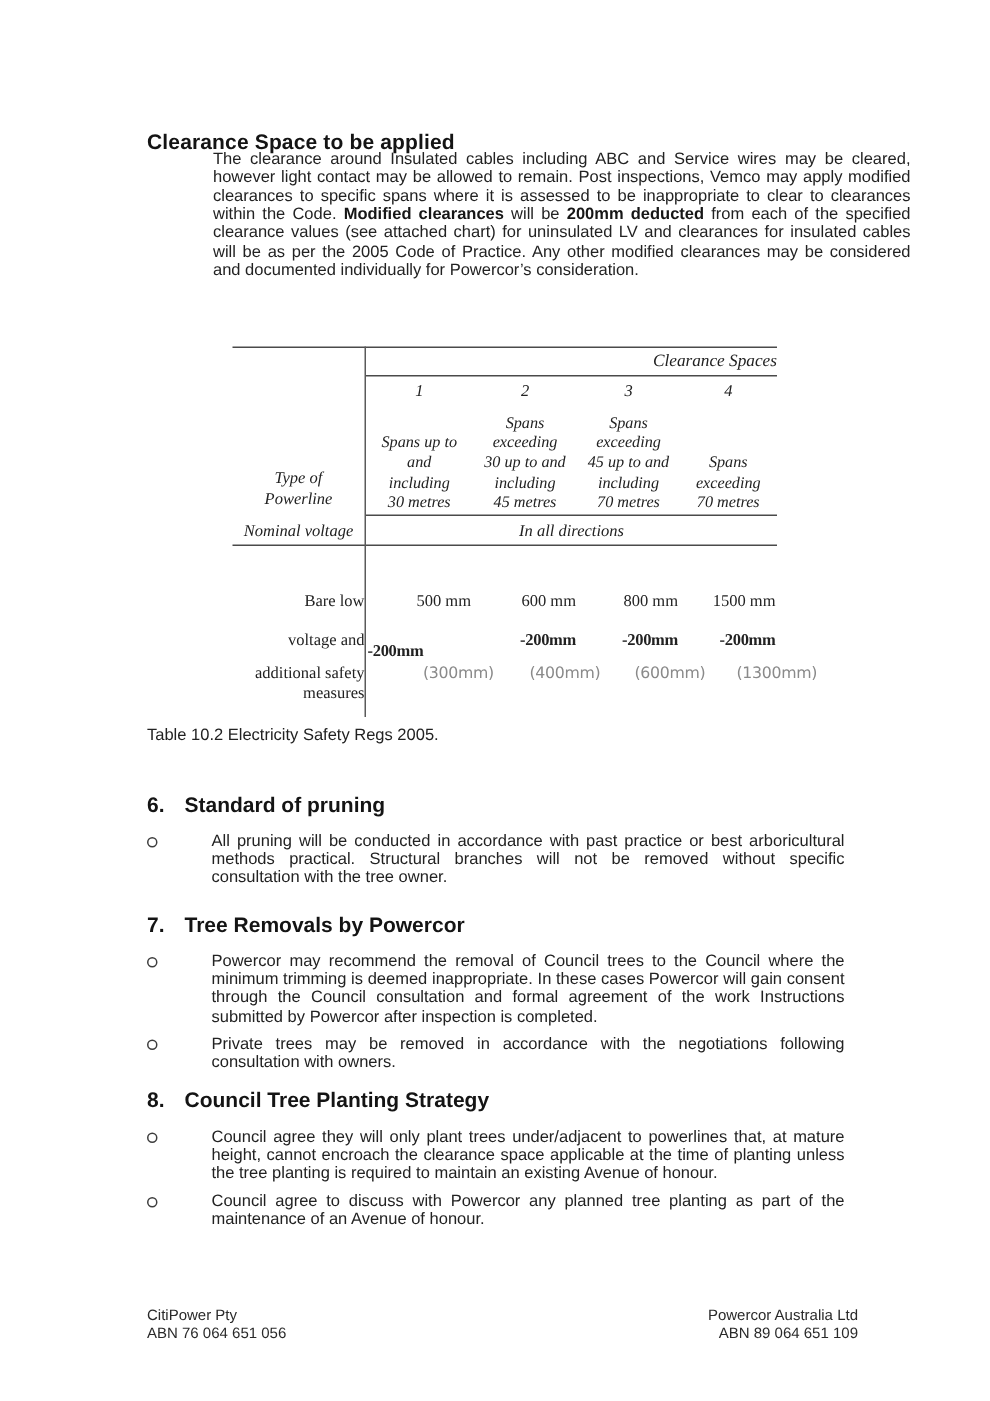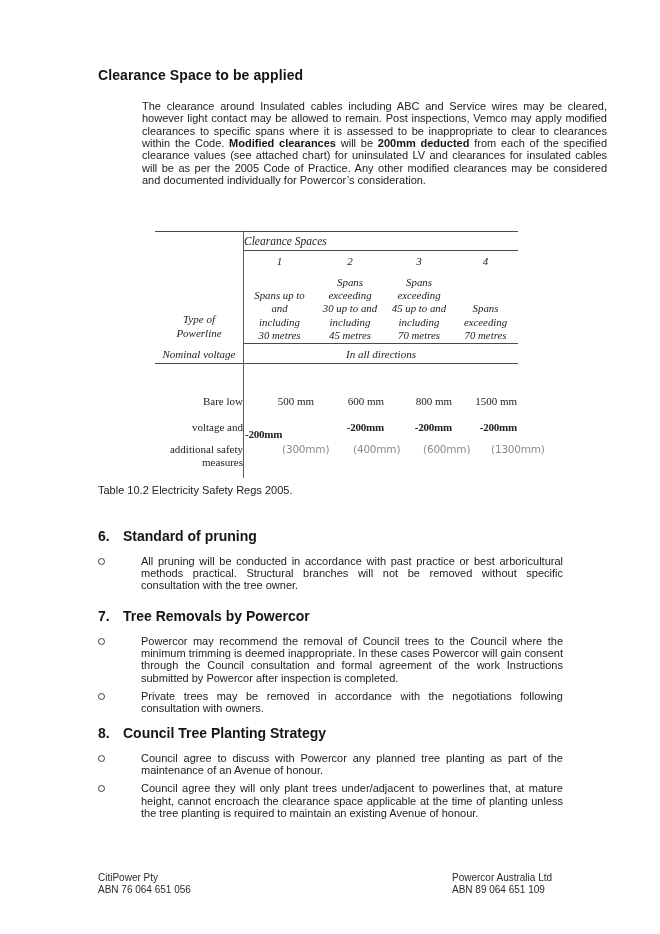--- a/index.html
+++ b/index.html
@@ -8,21 +8,21 @@
     width:660px;height:934px;
     background:#ffffff;
     font-family:"Liberation Sans", sans-serif;
     color:#1f1f1f;
     overflow:hidden;
   }
   .abs{position:absolute;}
 
   
   .doc-title{
-    left:98px;top:67px;width:465px;
+    left:98px;top:86px;width:465px;
     font-size:14px;font-weight:bold;letter-spacing:0.1px;color:#141414;
   }
   .intro{
     left:98px;top:100px;width:465px;
     font-size:11px;line-height:12.35px;text-align:justify;color:#222;margin-left:44px;
   }
   .intro b{color:#161616;}
 
   
   .ctable{
@@ -30,21 +30,21 @@
     font-family:"Liberation Serif", serif;font-size:11px;color:#222;
   }
   .ctable .hline{position:absolute;height:1px;background:#4a4a4a;}
   .ctable .vline{position:absolute;width:1px;background:#5a5a5a;}
   .line-top{top:0;left:0;width:363px;}
   .line-sub{top:19px;left:89px;width:274px;}
   .line-mid{top:112px;left:89px;width:274px;}
   .line-full{top:132px;left:0;width:363px;}
   .vline-main{left:88px;top:0;height:247px;}
 
-  .group-header{left:89px;top:4px;width:274px;text-align:left;font-style:italic;font-size:11.5px;}
+  .group-header{left:89px;top:4px;width:274px;text-align:right;font-style:italic;font-size:11.5px;}
   .grid4{display:grid;grid-template-columns:71px 70px 68px 65px;}
   .col-numbers{left:89px;top:24px;width:274px;font-style:italic;font-size:11px;}
   .col-numbers div{text-align:center;}
   .col-descs{left:89px;top:38px;width:274px;height:73px;font-style:italic;line-height:13.2px;font-size:10.8px;}
   .col-descs div{text-align:center;white-space:pre-line;align-self:end;}
   .type-label{left:0;top:81px;width:88px;text-align:center;font-style:italic;white-space:pre-line;line-height:14px;font-size:11px;}
   .nominal-label{left:0;top:117px;width:88px;text-align:center;font-style:italic;font-size:11px;}
   .directions-note{left:89px;top:117px;width:274px;text-align:center;font-style:italic;font-size:11px;}
 
   .brow{left:0;width:363px;display:grid;grid-template-columns:88px 71px 70px 68px 65px;}
@@ -64,21 +64,21 @@
   .sec-heading{display:flex;font-weight:bold;font-size:14px;line-height:16px;color:#141414;}
   .sec-num{width:25px;flex:0 0 25px;}
   .bullets{margin-top:11px;}
   .bullet-row{display:flex;margin-bottom:6px;justify-content:space-between;}
   .bullet-spacer{flex:0 0 43px;display:flex;justify-content:flex-start;}
   .bullet{width:5px;height:5px;border:1px solid #3d3d3d;border-radius:50%;margin-top:3px;display:inline-block;}
   .bullet-text{flex:1;font-size:11px;line-height:12.2px;text-align:justify;color:#222;}
 
   
   .footer-left{left:98px;top:872px;font-size:10px;line-height:11.5px;color:#2a2a2a;}
-  .footer-right{left:452px;top:872px;width:120px;text-align:left;font-size:10px;line-height:11.5px;color:#2a2a2a;}
+  .footer-right{left:452px;top:872px;width:120px;text-align:right;font-size:10px;line-height:11.5px;color:#2a2a2a;}
 </style>
 </head>
 <body>
 
 <div class="page">
 
   <div class="abs doc-title">Clearance Space to be applied</div>
 
   <div class="abs intro"><span>The clearance around Insulated cables including ABC and Service wires may be cleared, however light contact may be allowed to remain. Post inspections, Vemco may apply modified clearances to specific spans where it is assessed to be inappropriate to clear to clearances within the Code. </span><b>Modified clearances</b><span> will be </span><b>200mm deducted</b><span> from each of the specified clearance values (see attached chart) for uninsulated LV and clearances for insulated cables will be as per the 2005 Code of Practice. Any other modified clearances may be considered and documented individually for Powercor’s consideration.</span></div>
 
@@ -190,27 +190,27 @@
   <div class="abs doc-section" style="top:725px;">
     <div class="sec-heading">
       <span class="sec-num">8.</span>
       <span class="sec-title">Council Tree Planting Strategy</span>
     </div>
     <div class="bullets">
       <div class="bullet-row">
         <span class="bullet-spacer">
             <span class="bullet"></span>
           </span>
+        <div class="bullet-text">Council agree they will only plant trees under/adjacent to powerlines that, at mature height, cannot encroach the clearance space applicable at the time of planting unless the tree planting is required to maintain an existing Avenue of honour.</div>
+      </div>
+      <div class="bullet-row">
+        <span class="bullet-spacer">
+            <span class="bullet"></span>
+          </span>
         <div class="bullet-text">Council agree to discuss with Powercor any planned tree planting as part of the maintenance of an Avenue of honour.</div>
-      </div>
-      <div class="bullet-row">
-        <span class="bullet-spacer">
-            <span class="bullet"></span>
-          </span>
-        <div class="bullet-text">Council agree they will only plant trees under/adjacent to powerlines that, at mature height, cannot encroach the clearance space applicable at the time of planting unless the tree planting is required to maintain an existing Avenue of honour.</div>
       </div>
     </div>
   </div>
 
   <div class="abs footer-left">
     <div>CitiPower Pty</div>
     <div>ABN 76 064 651 056</div>
   </div>
   <div class="abs footer-right">
     <div>Powercor Australia Ltd</div>

